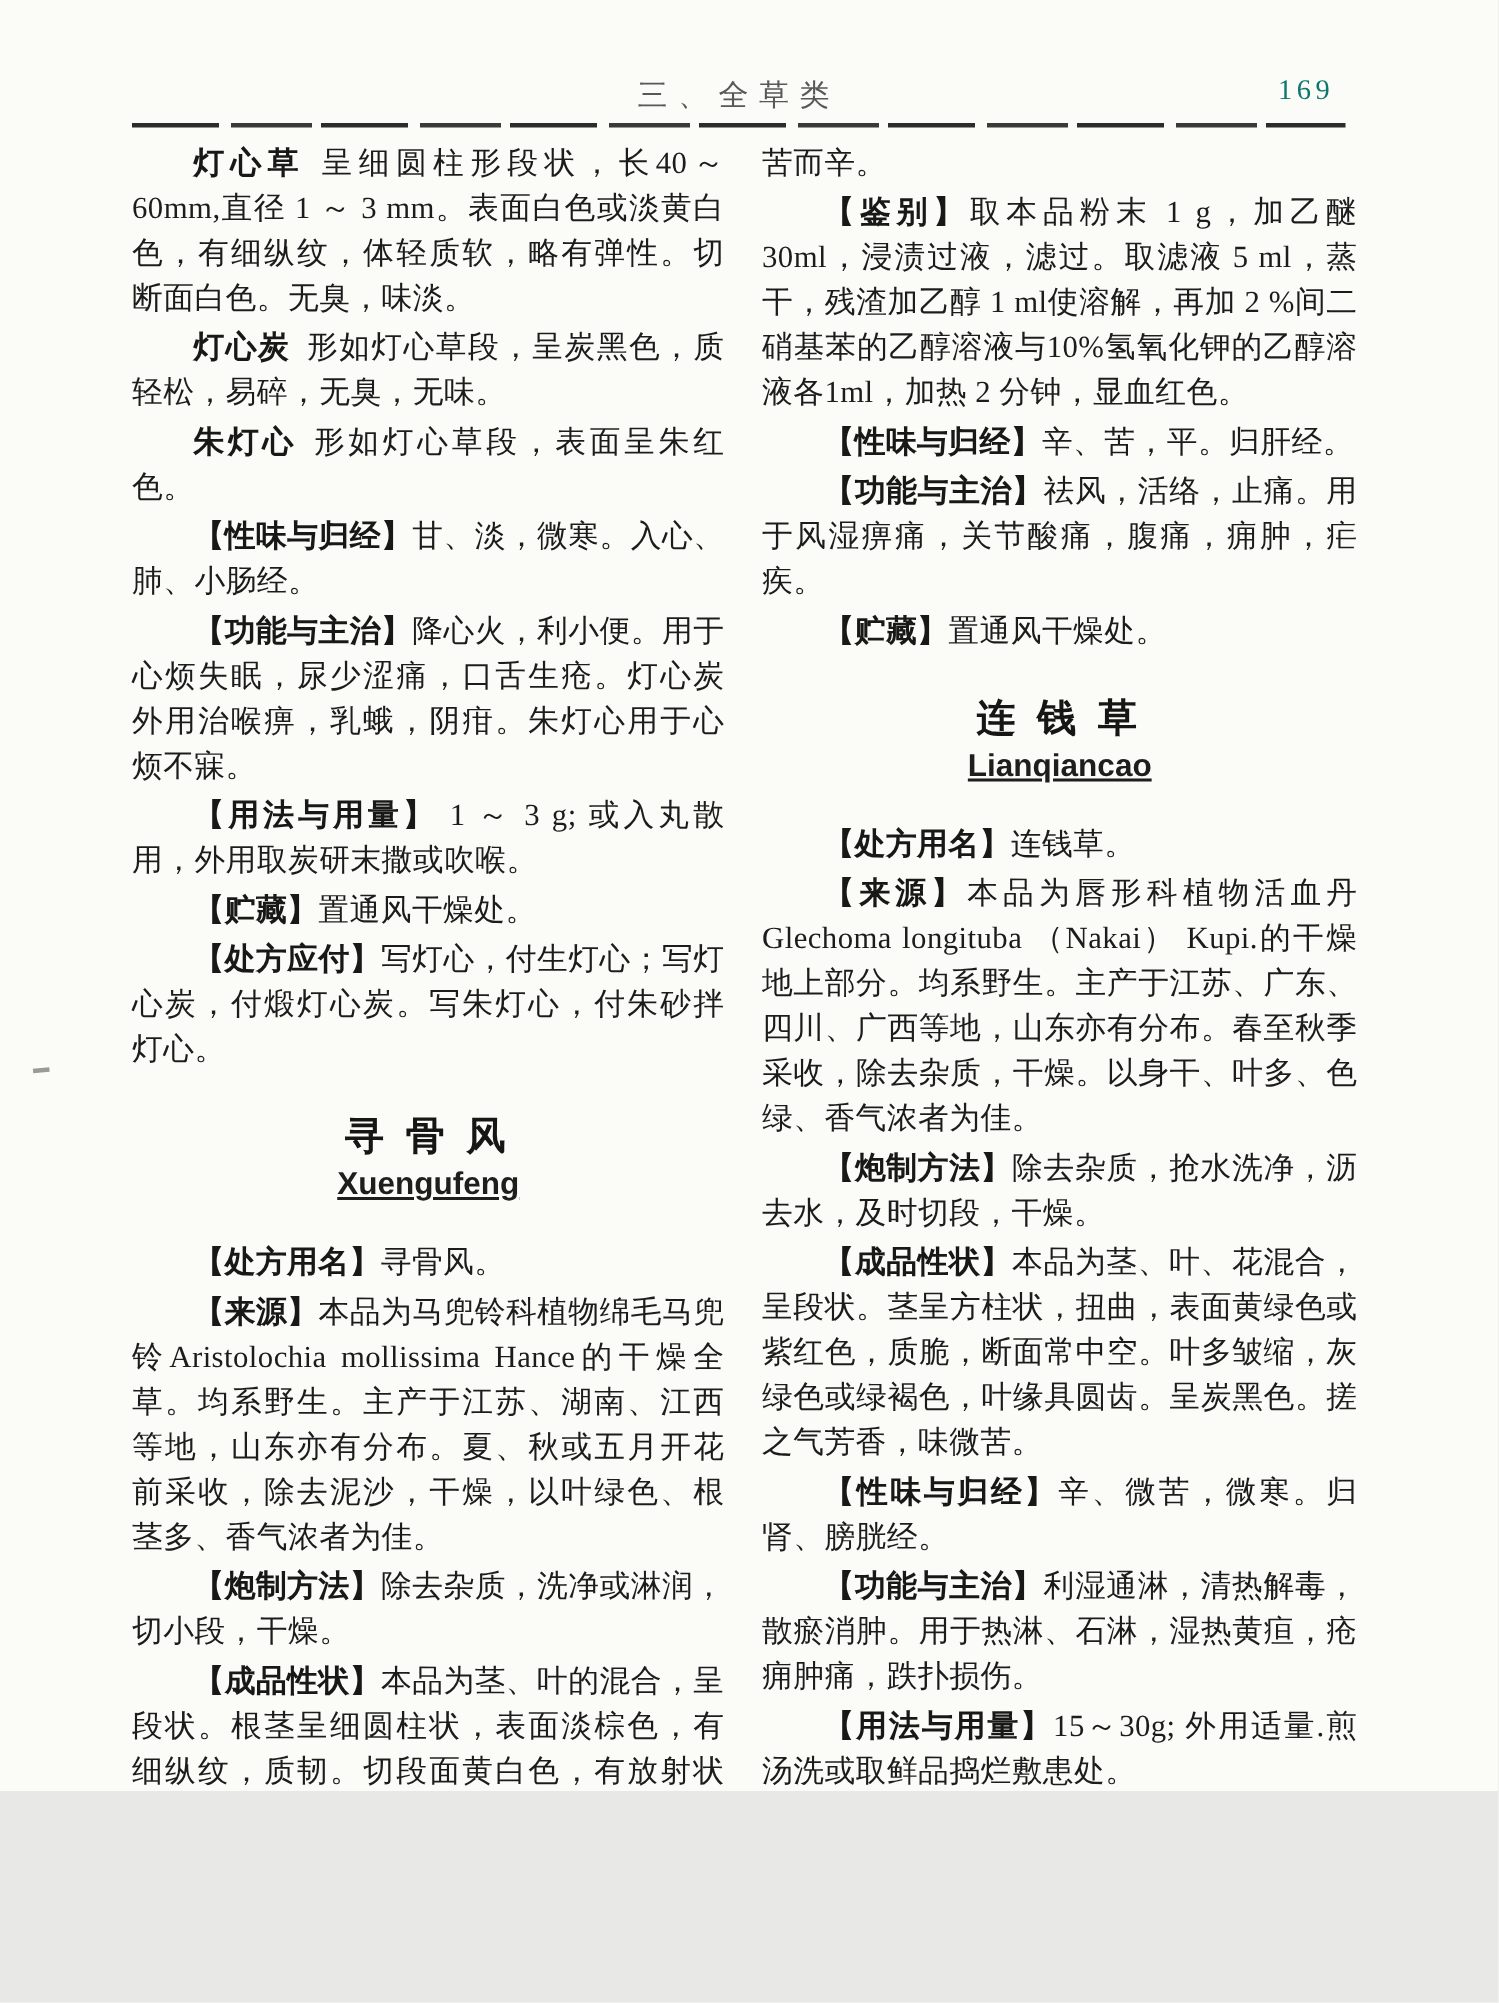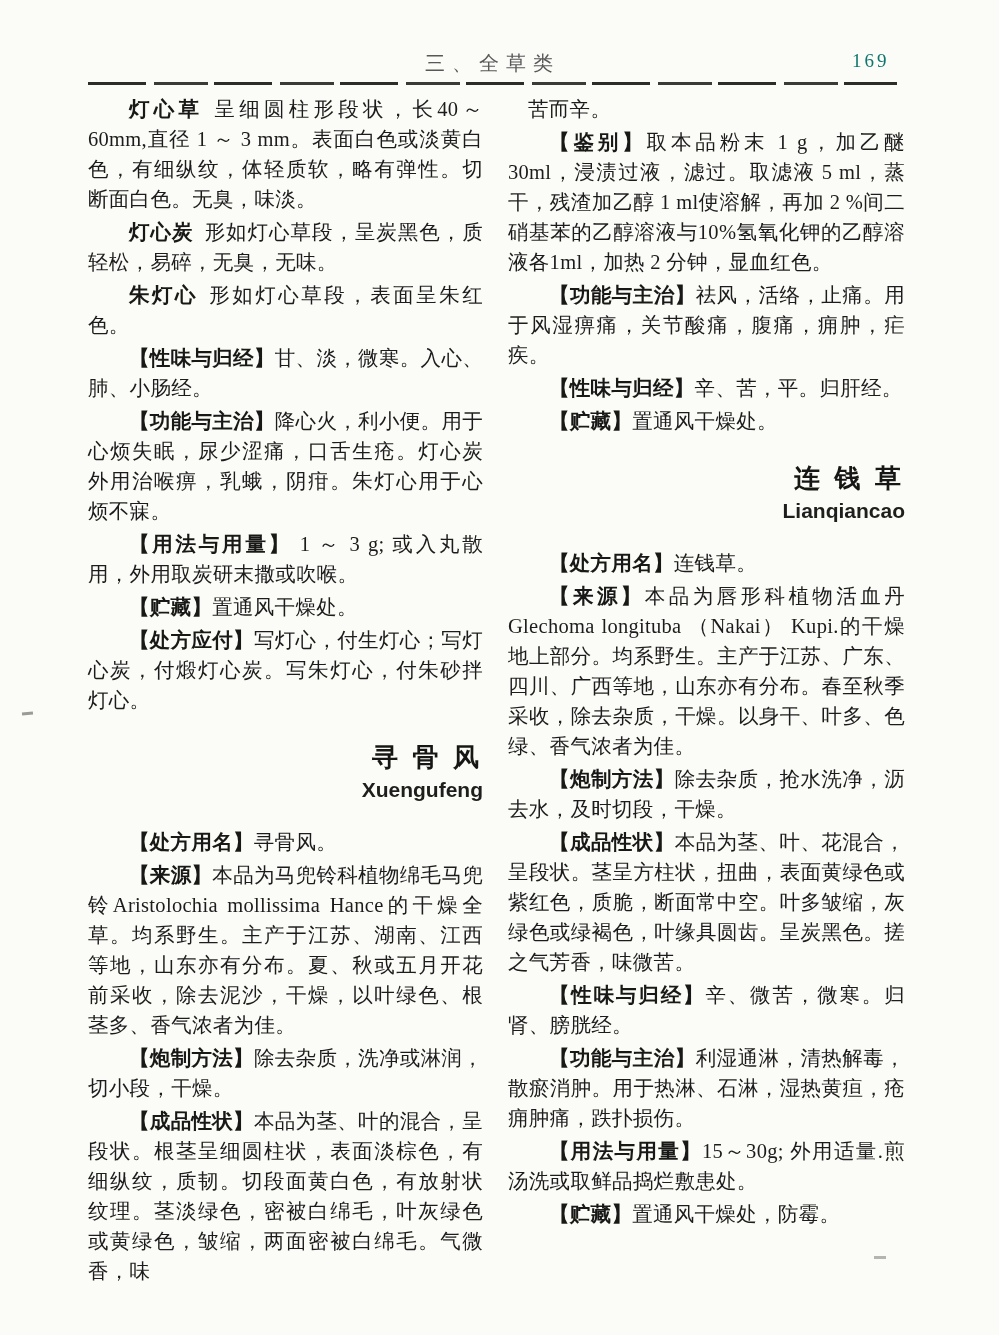--- a/index.html
+++ b/index.html
@@ -1,19 +1,19 @@
 <!DOCTYPE html>
 <html lang="zh"><head>
 <meta charset="utf-8">
 <style>
   html, body { margin: 0; padding: 0; background: #e8e8e6; }
   .page {
     position: relative;
     width: 999px;
-    height: 1335px;
+    height: 1194px;
     margin: 0 auto;
     background: #fbfbf8;
     overflow: hidden;
     font-family: "Liberation Serif", "DejaVu Serif", serif;
     color: #1c1c1c;
   }
   
   .running-head {
     position: absolute;
     top: 50px; left: 88px; width: 809px;
@@ -48,39 +48,40 @@
   }
   .col-left  { left: 88px;  width: 395px; }
   .col-right { left: 508px; width: 397px; }
   .col p {
     margin: 0 0 3px 0;
     font-size: 20.5px;
     line-height: 30px;
     text-indent: 2em;
     letter-spacing: 0.3px;
   }
-  .col p.no-indent { text-indent: 0; margin-left: 20px; }
+  .col p.no-indent { text-indent: 0; }
   .lbl { font-weight: bold; color: #181816; }
   .lbl.gap { margin-right: 0.55em; font-family: Liberation Serif, serif; }
   
-  .mono-head { margin: 26px 0 24px 0; text-align: right; }
+  .mono-head { margin: 26px 0 24px 0; text-align: center; }
   .head-cn {
     font-size: 26px;
     line-height: 34px;
     font-weight: bold;
     letter-spacing: 4px;
     color: #161614;
   }
   .head-py {
     font-size: 21px;
     line-height: 26px;
     font-weight: bold;
     font-family: "Liberation Sans", "DejaVu Sans", sans-serif;
     color: #1e1e1c;
     margin-top: 2px;
+    text-decoration: underline;
   }
   
   .artifact-dash {
     position: absolute;
     left: 22px; top: 712px;
     width: 11px; height: 3px;
     background: #9a9a96;
     transform: rotate(-6deg);
   }
   .artifact-dot {
@@ -116,22 +117,22 @@
 
     <p><b class="lbl">【处方用名】</b><span>寻骨风。</span></p>
     <p><b class="lbl">【来源】</b><span>本品为马兜铃科植物绵毛马兜铃Aristolochia mollissima Hance的干燥全草。均系野生。主产于江苏、湖南、江西等地，山东亦有分布。夏、秋或五月开花前采收，除去泥沙，干燥，以叶绿色、根茎多、香气浓者为佳。</span></p>
     <p><b class="lbl">【炮制方法】</b><span>除去杂质，洗净或淋润，切小段，干燥。</span></p>
     <p><b class="lbl">【成品性状】</b><span>本品为茎、叶的混合，呈段状。根茎呈细圆柱状，表面淡棕色，有细纵纹，质韧。切段面黄白色，有放射状纹理。茎淡绿色，密被白绵毛，叶灰绿色或黄绿色，皱缩，两面密被白绵毛。气微香，味</span></p>
   </div>
 
   <div class="col col-right">
     <p class="no-indent"><b class="lbl"></b><span>苦而辛。</span></p>
     <p><b class="lbl">【鉴别】</b><span>取本品粉末 1 g，加乙醚30ml，浸渍过液，滤过。取滤液 5 ml，蒸干，残渣加乙醇 1 ml使溶解，再加 2 %间二硝基苯的乙醇溶液与10%氢氧化钾的乙醇溶液各1ml，加热 2 分钟，显血红色。</span></p>
+    <p><b class="lbl">【性味与归经】</b><span>辛、苦，平。归肝经。</span></p>
     <p><b class="lbl">【功能与主治】</b><span>祛风，活络，止痛。用于风湿痹痛，关节酸痛，腹痛，痈肿，疟疾。</span></p>
-    <p><b class="lbl">【性味与归经】</b><span>辛、苦，平。归肝经。</span></p>
     <p><b class="lbl">【贮藏】</b><span>置通风干燥处。</span></p>
 
     <div class="mono-head">
       <div class="head-cn">连 钱 草</div>
       <div class="head-py">Lianqiancao</div>
     </div>
 
     <p><b class="lbl">【处方用名】</b><span>连钱草。</span></p>
     <p><b class="lbl">【来源】</b><span>本品为唇形科植物活血丹Glechoma longituba （Nakai） Kupi.的干燥地上部分。均系野生。主产于江苏、广东、四川、广西等地，山东亦有分布。春至秋季采收，除去杂质，干燥。以身干、叶多、色绿、香气浓者为佳。</span></p>
     <p><b class="lbl">【炮制方法】</b><span>除去杂质，抢水洗净，沥去水，及时切段，干燥。</span></p>

